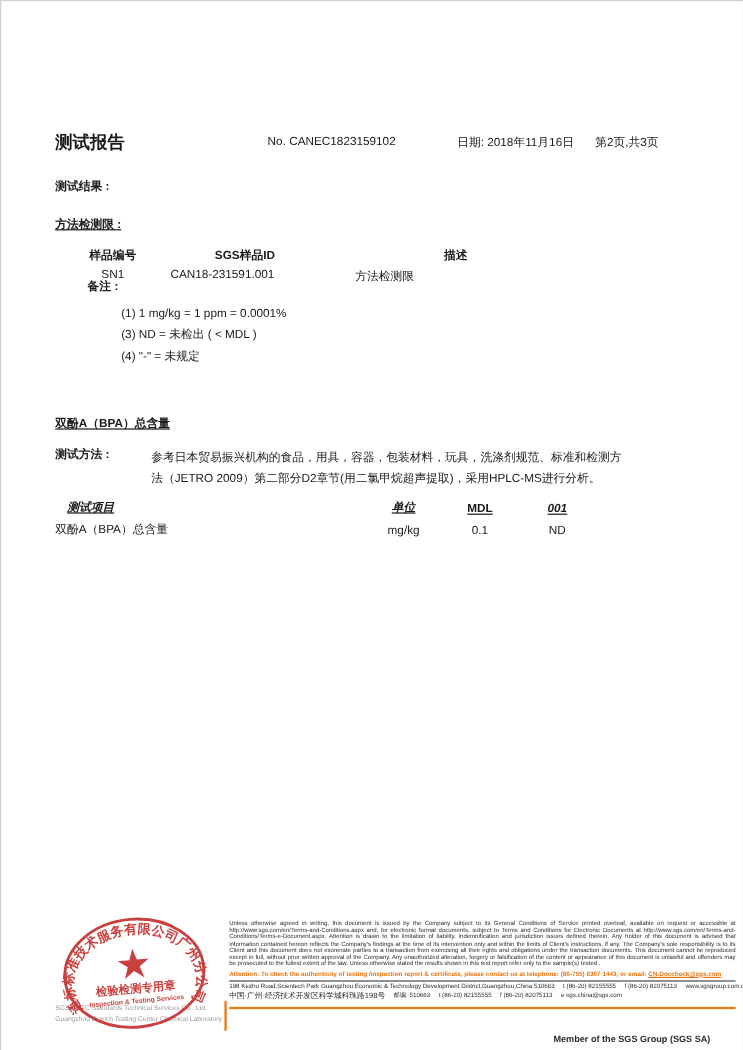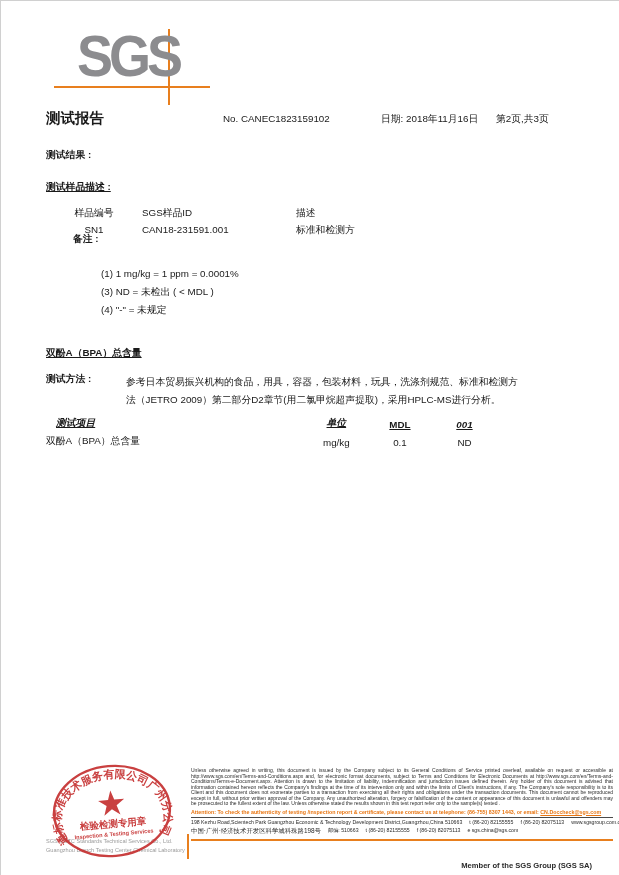--- a/index.html
+++ b/index.html
@@ -27,28 +27,28 @@
   .doc-title{position:absolute;left:0;top:0;font-size:14.5px;font-weight:bold;}
   .report-no{position:absolute;left:177px;top:4px;font-size:9.8px;}
   .report-date{position:absolute;left:335px;top:4px;font-size:9.8px;}
   .page-info{position:absolute;left:450px;top:4px;font-size:9.8px;}
   
   .lbl{font-weight:bold;font-size:9.8px;}
   .u{text-decoration:underline;}
   .results-label{position:absolute;left:45px;top:148px;}
   .sampledesc-label{position:absolute;left:45px;top:180px;}
   .sample-table{position:absolute;left:45px;top:206px;width:400px;font-size:9.8px;}
-  .sample-table .hdr{font-weight:normal;}
+  .sample-table .hdr{font-weight:bold;gap:37px;}
   .srow{display:flex;}
   .sc1{width:96px;text-align:center;}
   .sc2{width:140px;text-align:left;}
   .sc3{flex:1;text-align:left;padding-left:14px;}
   .srow.data{margin-top:4px;}
   .notes-label{position:absolute;left:45px;top:232px;margin-left:27px;}
-  .notes{position:absolute;left:100px;top:264px;font-size:9.8px;line-height:18px;}
+  .notes{position:absolute;left:100px;top:252px;font-size:9.8px;line-height:18px;}
   .bpa-heading{position:absolute;left:45px;top:346px;font-size:9.8px;font-weight:bold;text-decoration:underline;}
   .method-label{position:absolute;left:45px;top:372px;}
   .method-text{position:absolute;left:125px;top:372px;width:470px;font-size:9.8px;line-height:18px;}
   .result-table{position:absolute;left:45px;top:416px;width:440px;font-size:9.8px;}
   .rrow{display:flex;align-items:flex-end;gap:24px;}
   .rc1{width:285px;text-align:left;}
   .rc1 .hd{margin-left:10px;}
   .rc2{width:48px;text-align:center;}
   .rc3{width:44px;text-align:center;}
   .rc4{width:50px;text-align:center;}
@@ -67,46 +67,41 @@
   .addr{display:flex;gap:7px;font-size:5.2px;line-height:1.6;color:#2b2b2b;white-space:nowrap;}
   .addr .zh{font-size:6.4px;}
   .orange-rule{margin-top:2px;height:2.5px;background:#e87f1e;}
   .member-line{position:absolute;right:28px;top:860px;font-size:7.6px;font-weight:bold;color:#2b2b2b;}
 </style>
 </head>
 <body>
 
 <div class="page">
 
-  <div class="logo-wrap">
-    <div class="logo-hline"></div>
-    <div class="logo-vline"></div>
-    <div class="logo-text">SGS</div>
-  </div>
 
   <div class="title-row">
     <div class="doc-title">测试报告</div>
     <div class="report-no">No. CANEC1823159102</div>
     <div class="report-date">日期: 2018年11月16日</div>
     <div class="page-info">第2页,共3页</div>
   </div>
 
   <div class="results-label lbl">测试结果 :</div>
-  <div class="sampledesc-label lbl u">测试样品描述 :</div>
+  <div class="sampledesc-label lbl u">方法检测限 :</div>
 
   <div class="sample-table">
     <div class="srow hdr">
       <div class="sc1">样品编号</div>
       <div class="sc2">SGS样品ID</div>
       <div class="sc3">描述</div>
     </div>
     <div class="srow data">
       <div class="sc1">SN1</div>
       <div class="sc2">CAN18-231591.001</div>
-      <div class="sc3">标准和检测方</div>
+      <div class="sc3">方法检测限</div>
     </div>
   </div>
 
   <div class="notes-label lbl">备注 :</div>
   <div class="notes">
     <div>(1) 1 mg/kg = 1 ppm = 0.0001%</div>
     <div>(3) ND = 未检出 ( &lt; MDL )</div>
     <div>(4) "-" = 未规定</div>
   </div>
 

